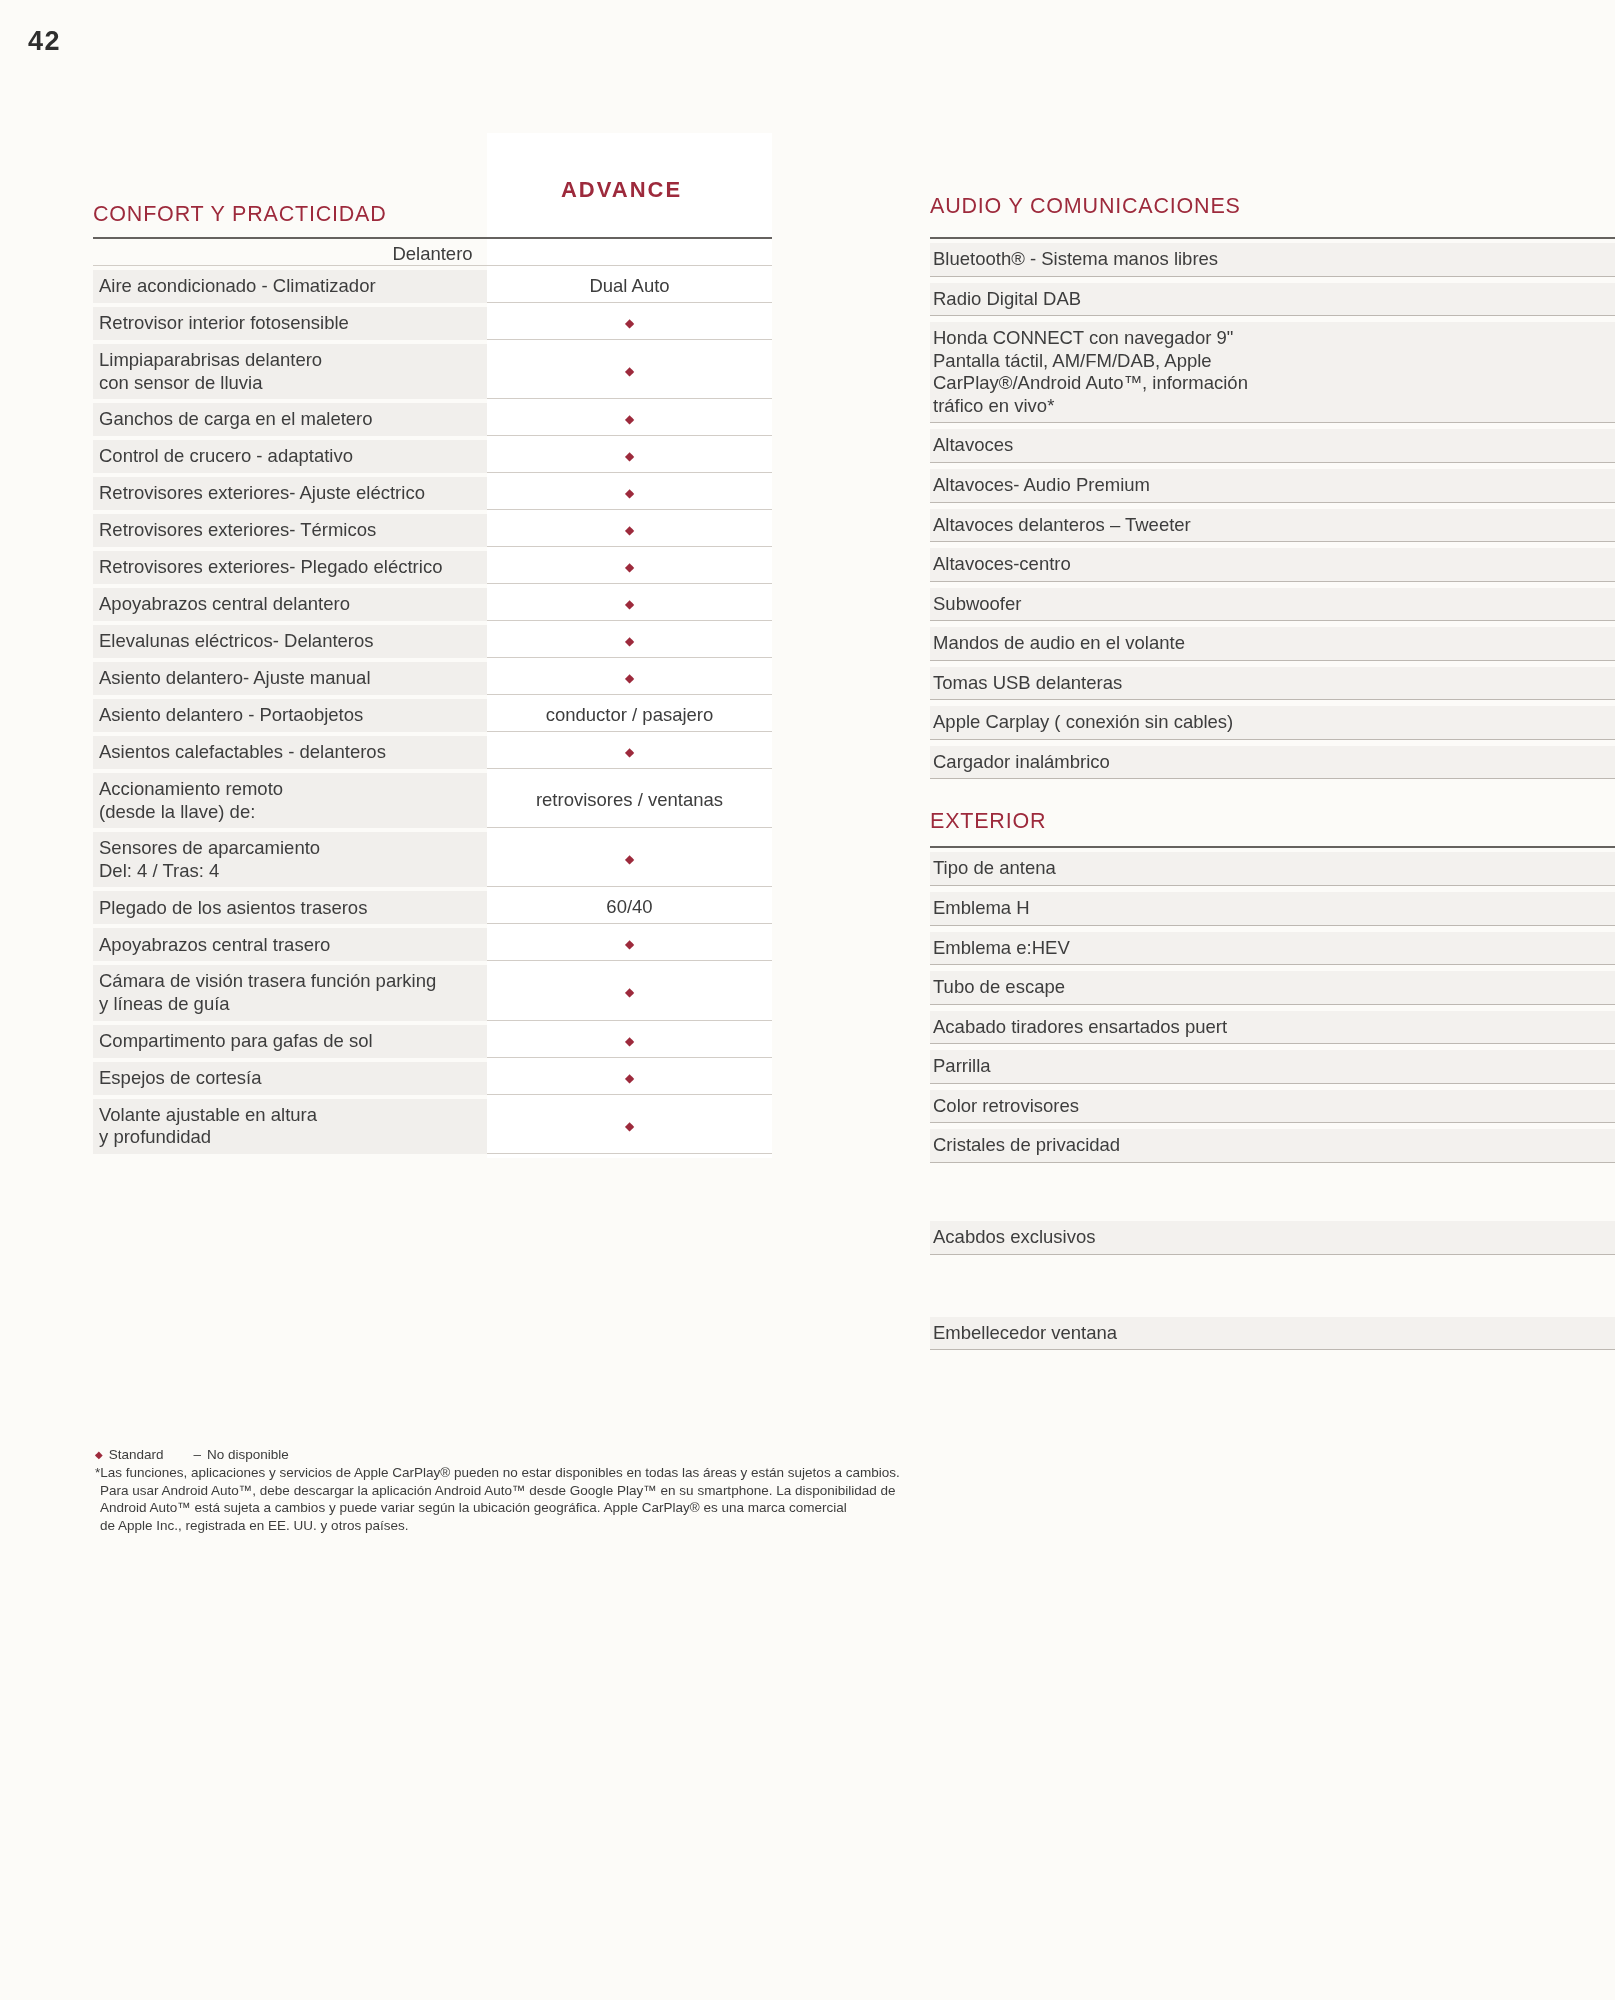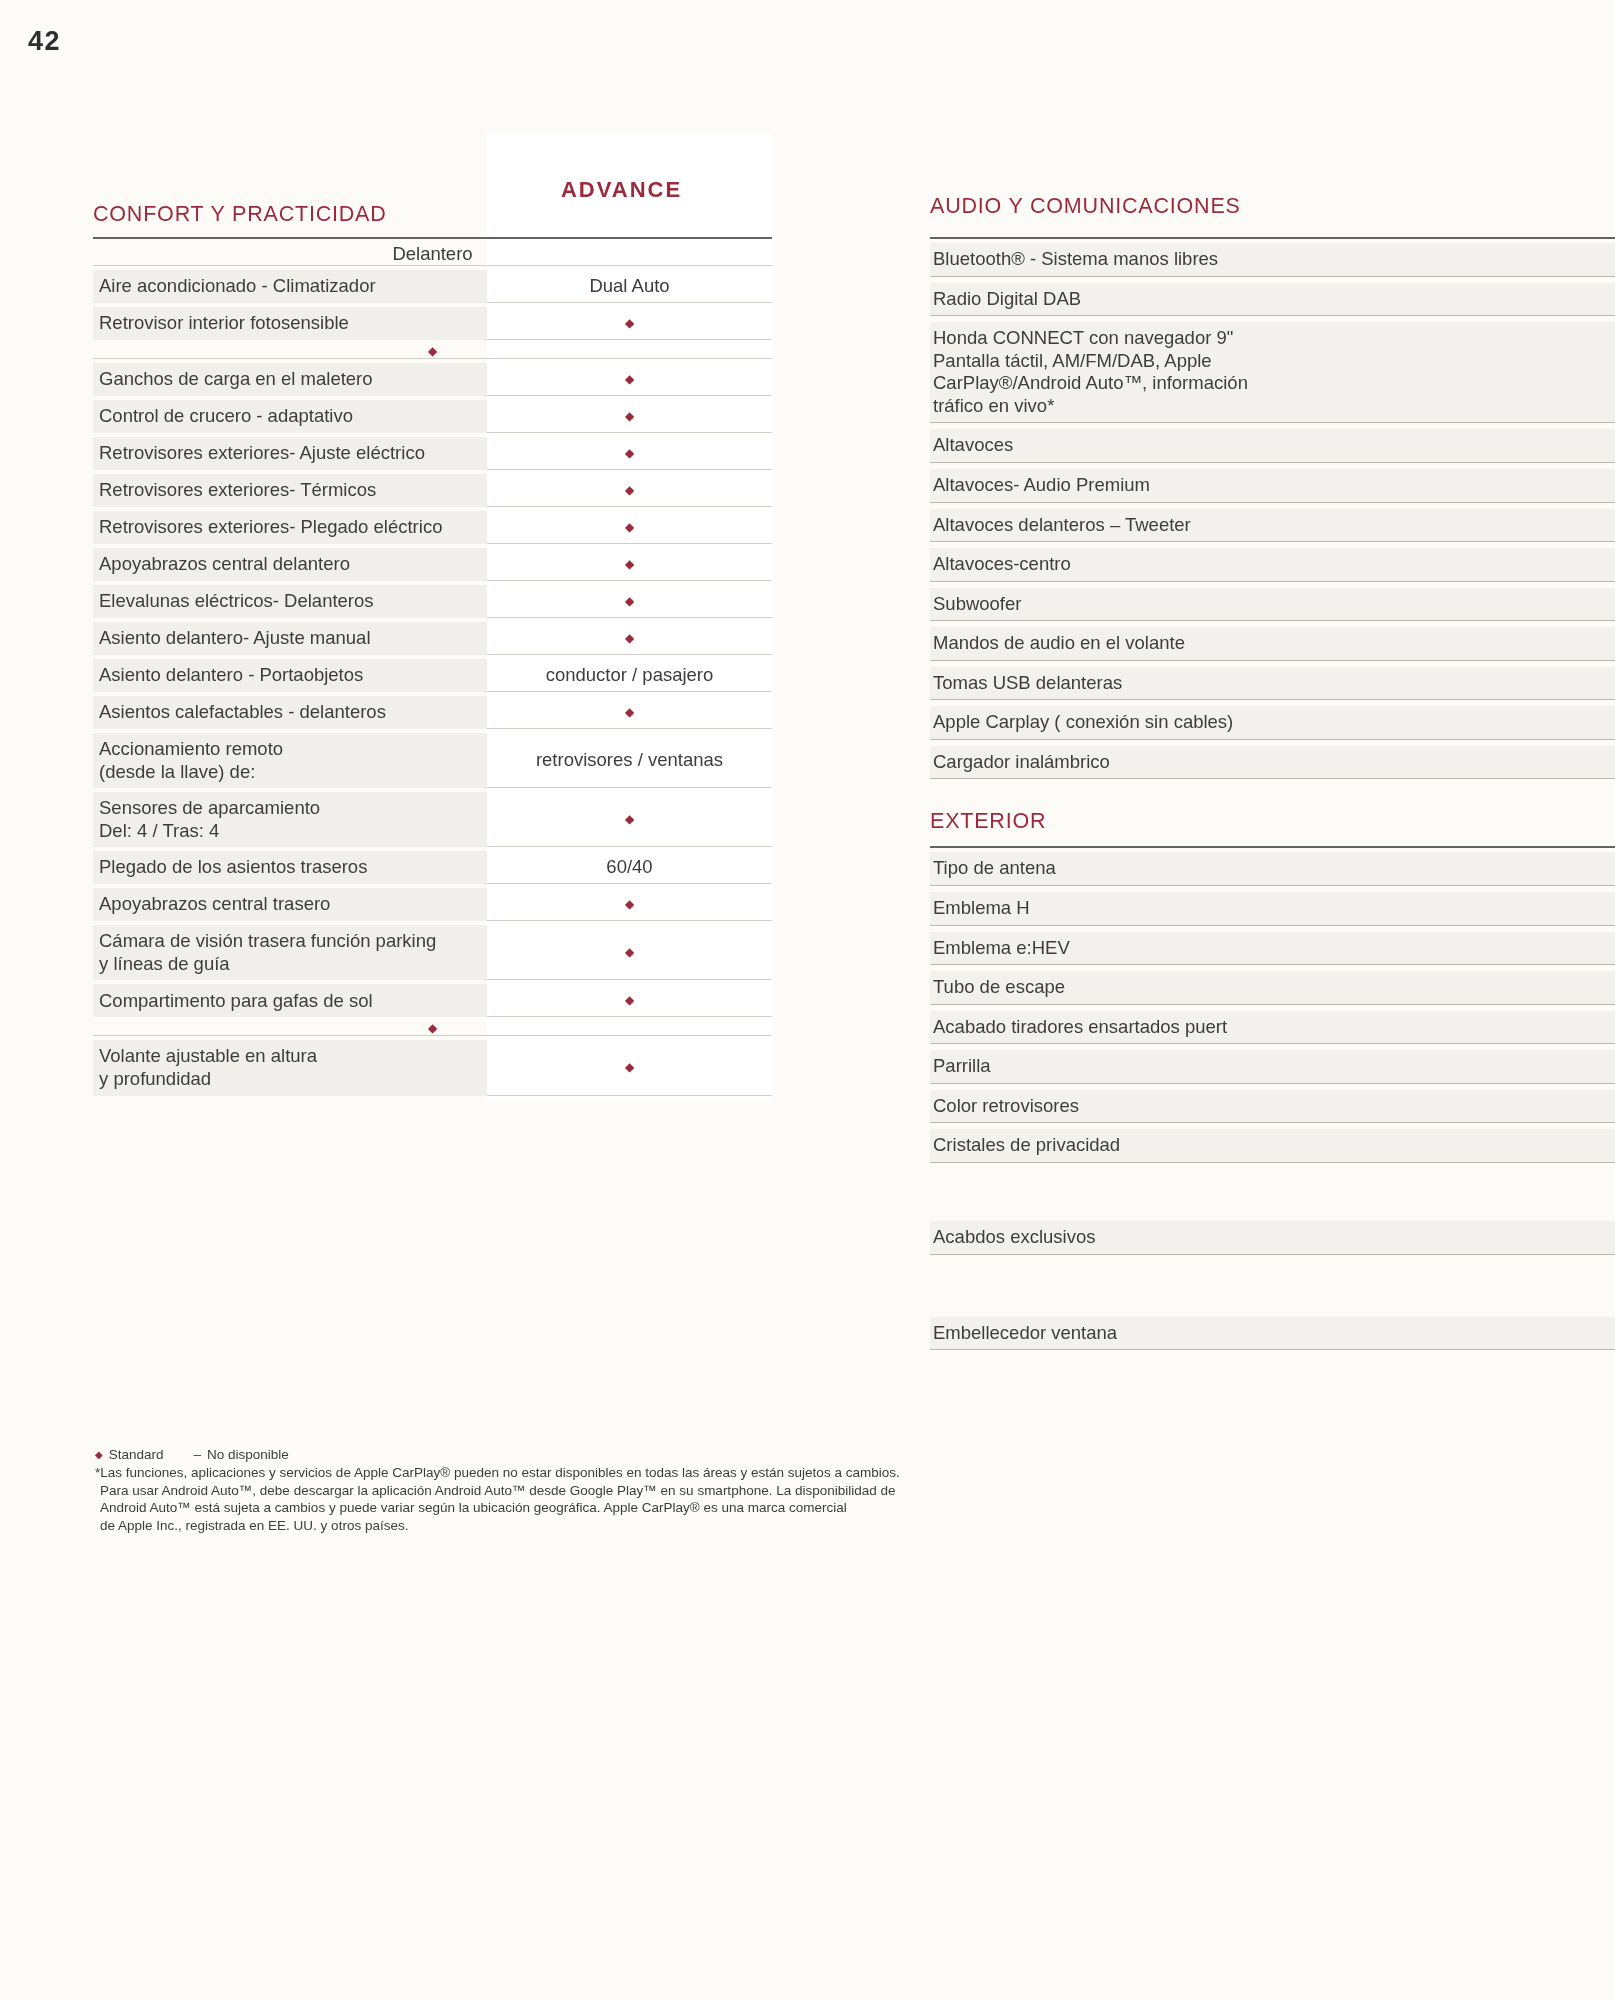--- a/index.html
+++ b/index.html
@@ -95,20 +95,22 @@
         </div>
         <div class="lrow">
           <div class="lcell">Aire acondicionado - Climatizador</div>
           <div class="vcell">Dual Auto</div>
         </div>
         <div class="lrow">
           <div class="lcell">Retrovisor interior fotosensible</div>
           <div class="vcell diamond">◆</div>
         </div>
         <div class="lrow">
+          <div class="lcell">Limpiaparabrisas delantero
+con sensor de lluvia</div>
           <div class="vcell diamond">◆</div>
         </div>
         <div class="lrow">
           <div class="lcell">Ganchos de carga en el maletero</div>
           <div class="vcell diamond">◆</div>
         </div>
         <div class="lrow">
           <div class="lcell">Control de crucero - adaptativo</div>
           <div class="vcell diamond">◆</div>
         </div>
@@ -165,20 +167,21 @@
         <div class="lrow">
           <div class="lcell">Cámara de visión trasera función parking
 y líneas de guía</div>
           <div class="vcell diamond">◆</div>
         </div>
         <div class="lrow">
           <div class="lcell">Compartimento para gafas de sol</div>
           <div class="vcell diamond">◆</div>
         </div>
         <div class="lrow">
+          <div class="lcell">Espejos de cortesía</div>
           <div class="vcell diamond">◆</div>
         </div>
         <div class="lrow">
           <div class="lcell">Volante ajustable en altura
 y profundidad</div>
           <div class="vcell diamond">◆</div>
         </div>
       </div>
   </div>
 

